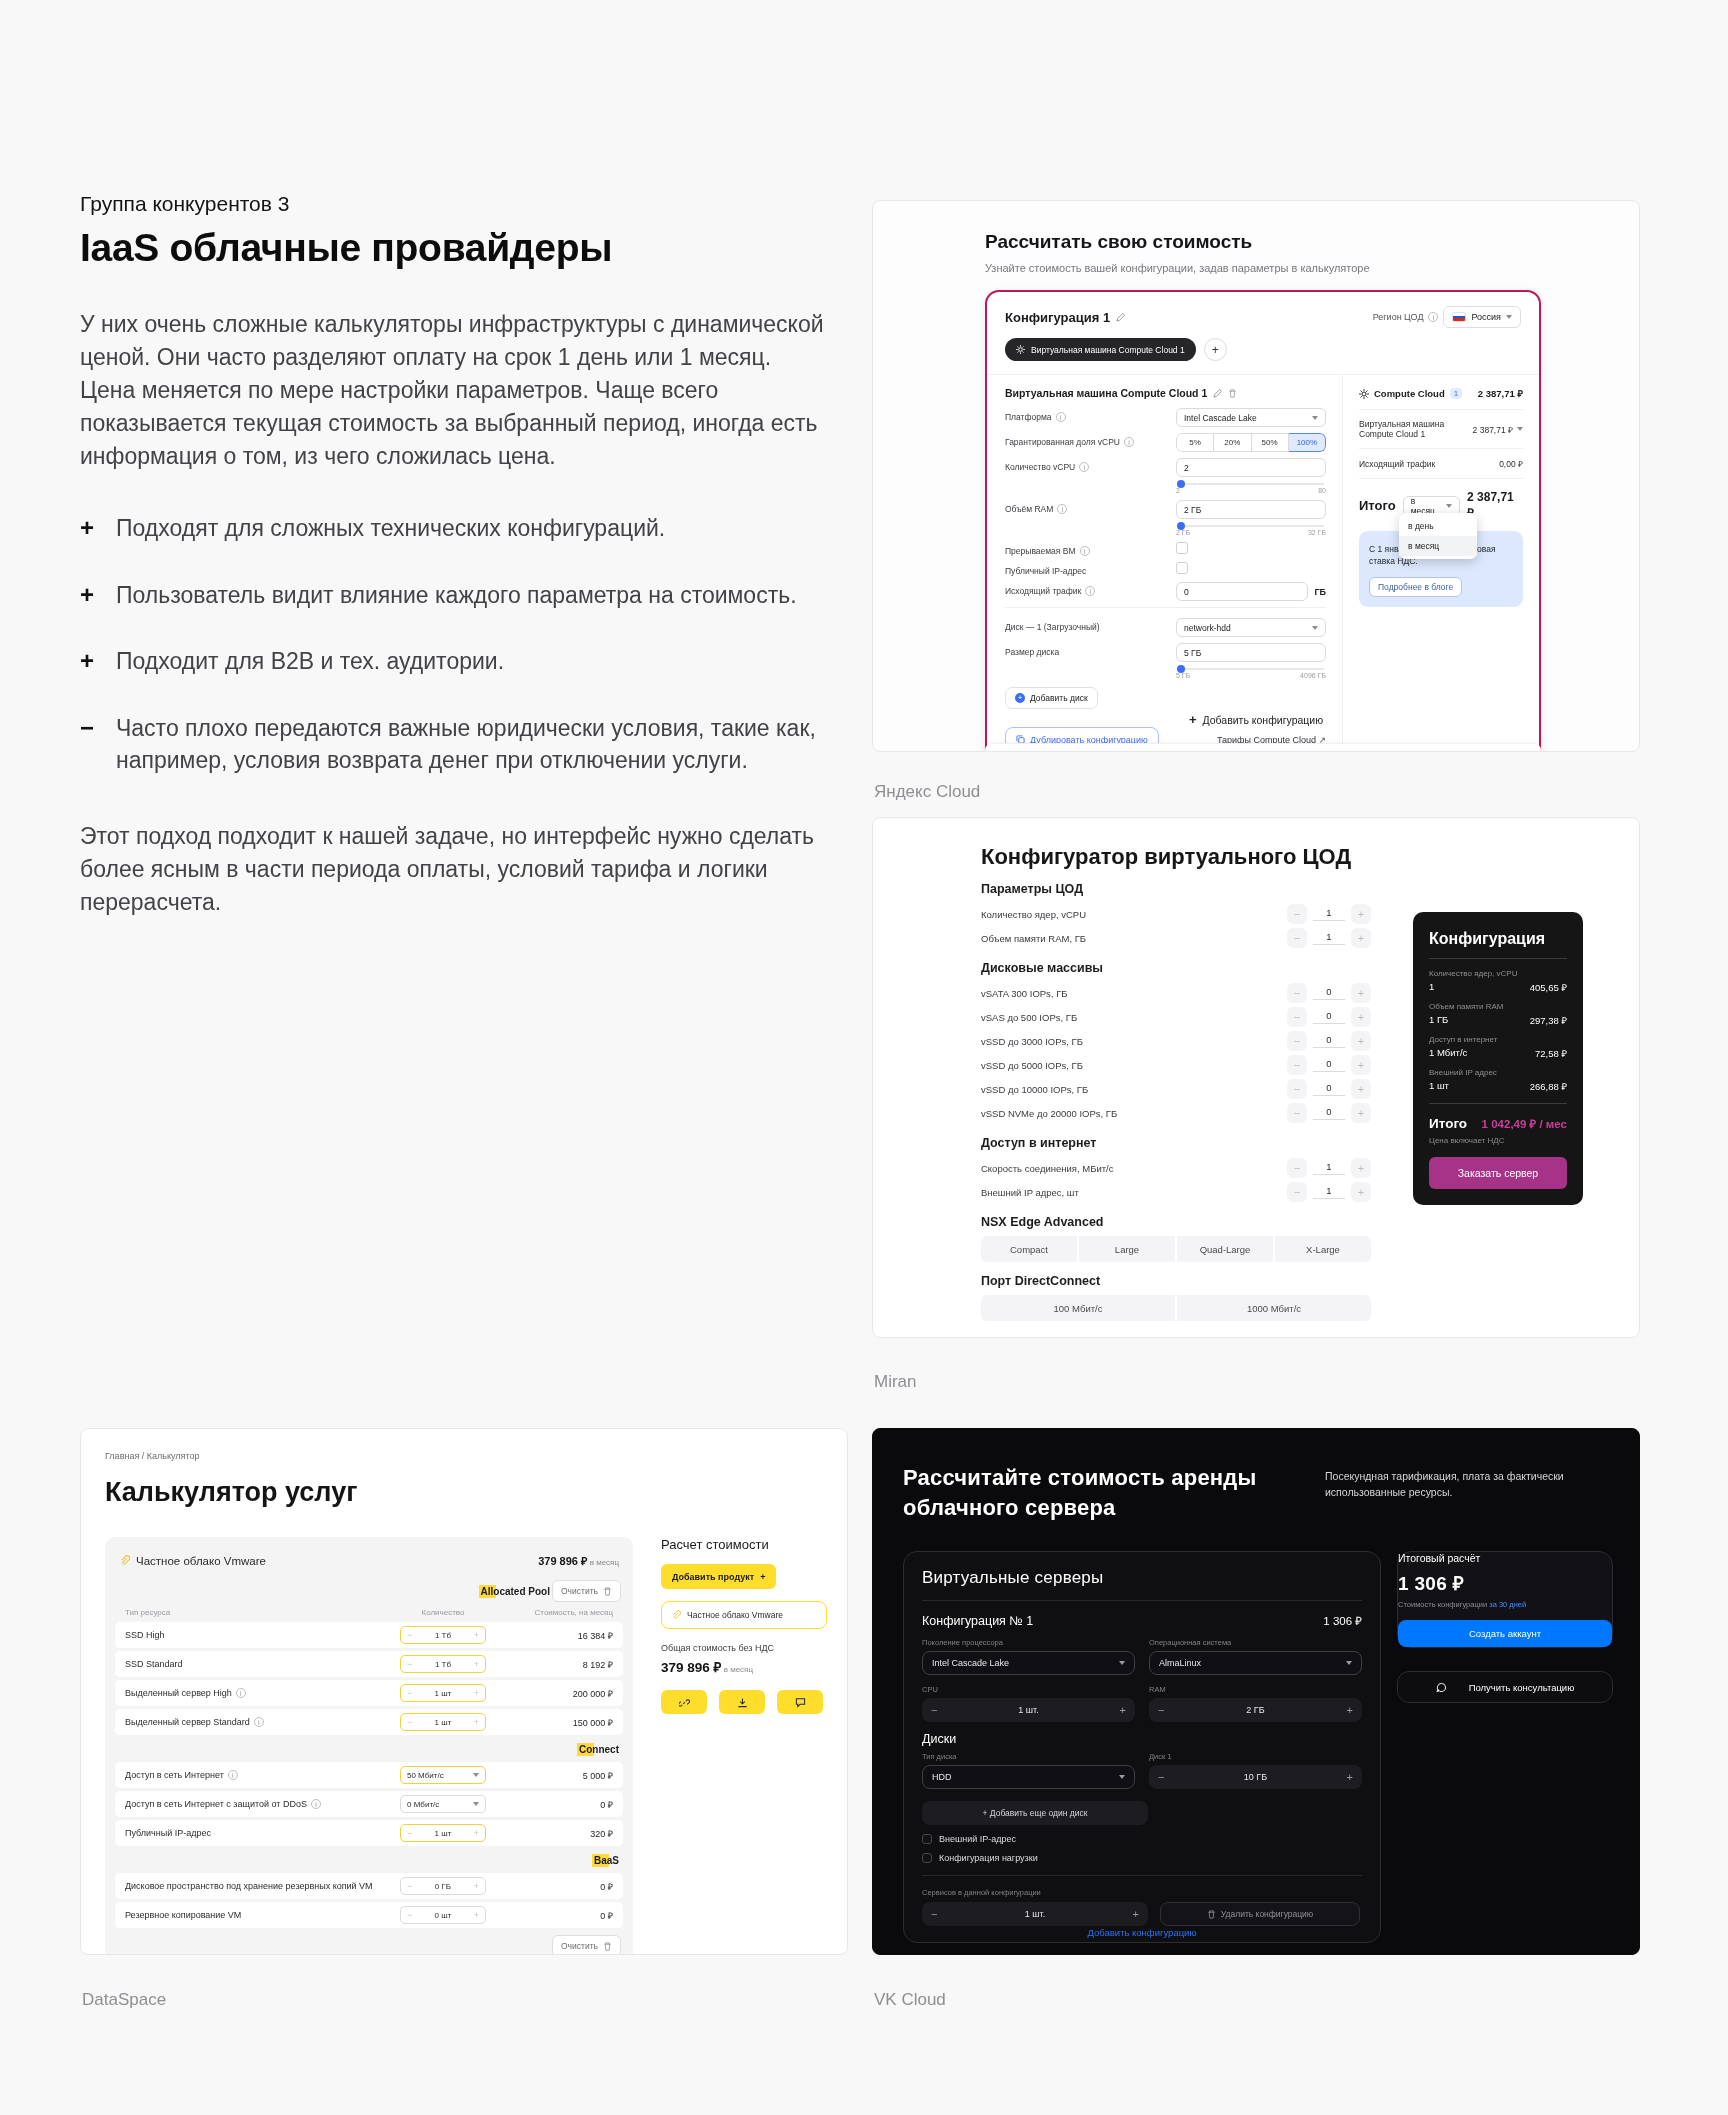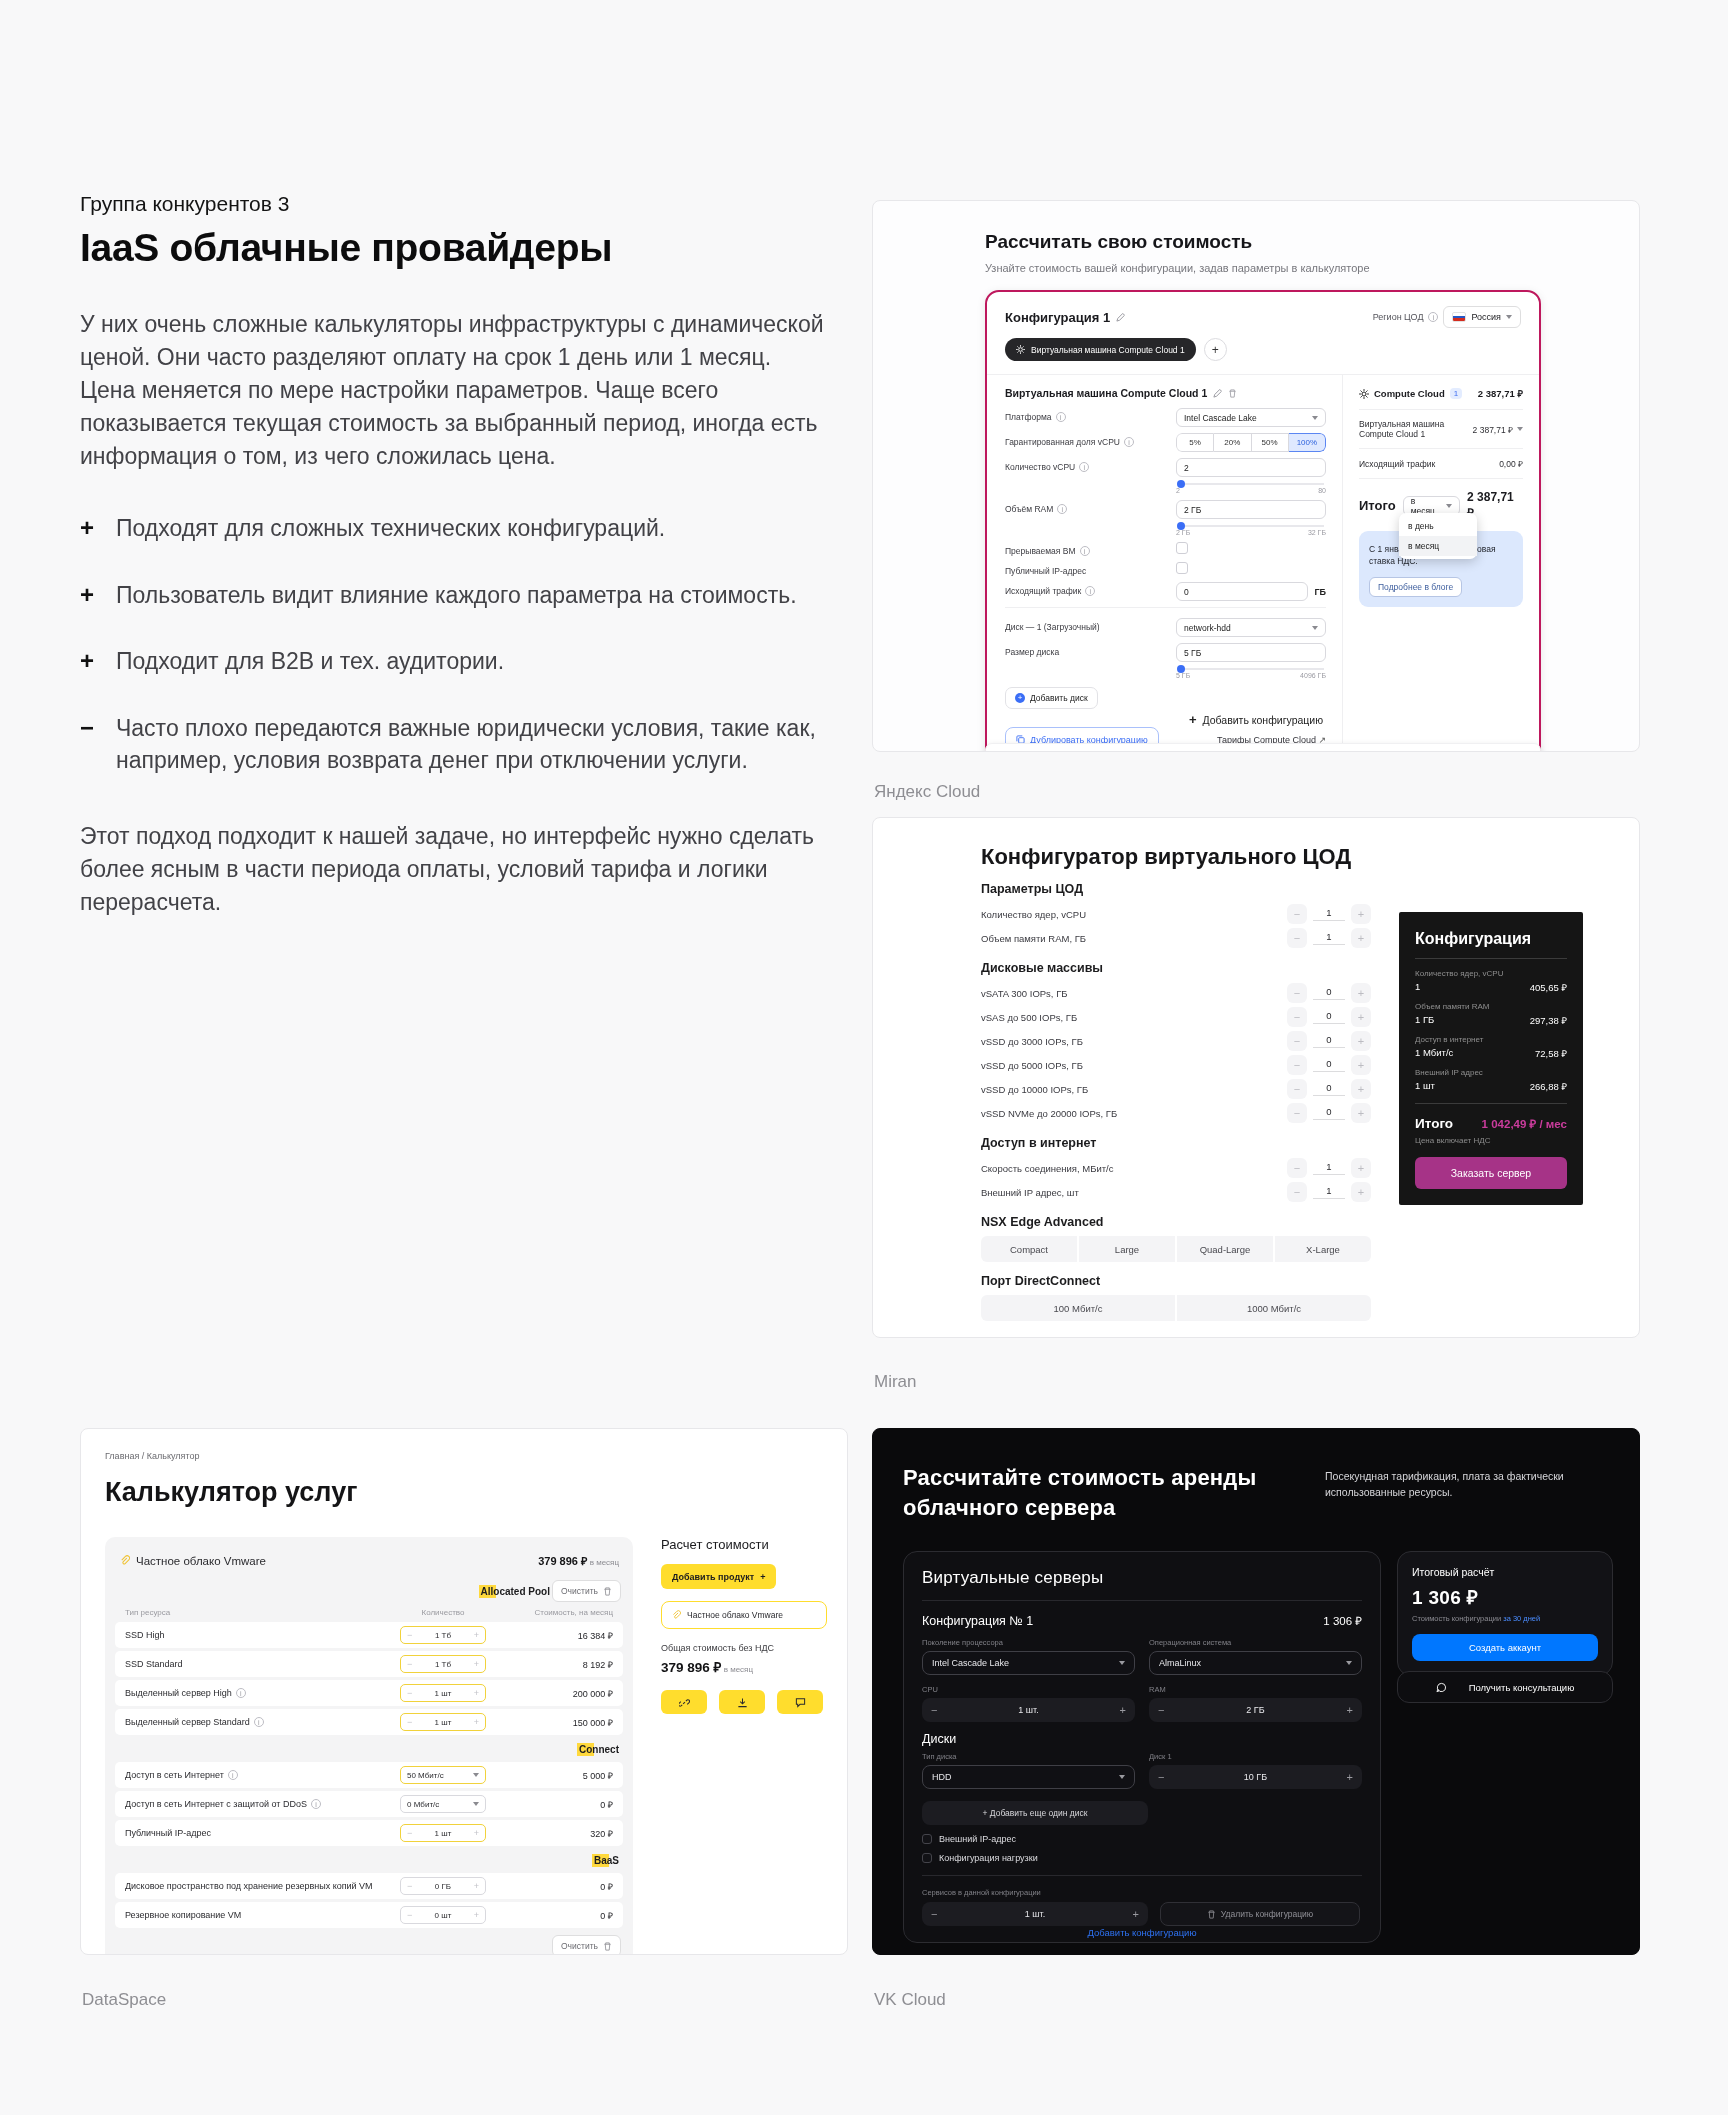--- a/index.html
+++ b/index.html
@@ -102,21 +102,21 @@
 .m-sec{font-size:12.5px;font-weight:bold;color:#1c1c1e;margin:12px 0 7px}
 .m-row{display:flex;align-items:center;justify-content:space-between;height:22px;margin-bottom:2px}
 .m-label{font-size:9.5px;color:#3a3a40}
 .stepper{display:flex;align-items:center;gap:6px}
 .stepper .sbtn{width:20px;height:20px;border-radius:6px;background:#f4f4f6;color:#bcbcc2;font-size:11px;display:flex;align-items:center;justify-content:center}
 .stepper .sval{width:32px;text-align:center;font-size:9.5px;color:#2a2a2e;border-bottom:1px solid #dcdcde;padding-bottom:2px}
 .m-seg{display:flex;gap:2px;width:390px;margin:2px 0 4px}
 .m-seg span{flex:1;background:#f4f4f6;height:26px;display:flex;align-items:center;justify-content:center;font-size:9.5px;color:#4a4a50}
 .m-seg span:first-child{border-radius:6px 0 0 6px}
 .m-seg span:last-child{border-radius:0 6px 6px 0}
-.m-panel{width:216px;margin-left:28px;margin-top:30px;background:#151515;border-radius:2px;padding:18px 16px 16px;color:#fff}
+.m-panel{width:216px;margin-left:42px;margin-top:30px;background:#151515;border-radius:10px;padding:18px 16px 16px;color:#fff}
 .mp-title{font-size:16px;font-weight:bold;margin-bottom:10px}
 .mp-hr{border-top:1px solid #3b3b3b;margin:10px 0}
 .mp-item{margin-bottom:8px}
 .mp-label{font-size:8px;color:#8f8f8f;margin-bottom:3px}
 .mp-vrow{display:flex;justify-content:space-between;font-size:9.5px}
 .mp-total{display:flex;justify-content:space-between;align-items:center;margin-top:12px}
 .mp-total b{font-size:13.5px}
 .mp-price{font-size:11.5px;font-weight:bold;color:#cb3c9d}
 .mp-vat{font-size:8px;color:#8b8b8b;margin:5px 0 12px}
 .mp-order{width:100%;height:32px;border:none;border-radius:6px;background:#a63387;color:#fff;font-size:10.5px}
@@ -176,21 +176,21 @@
 .vk-stepper .pm{color:#9a9aa0;font-size:11px}
 .vk-disks{font-size:12.5px;font-weight:500;margin:4px 0 6px}
 .vk-addbtn{margin-top:2px;width:226px;height:24px;border:none;border-radius:8px;background:#1c1c21;color:#d8d8dc;font-size:8.5px}
 .vk-check{display:flex;align-items:center;gap:7px;margin-top:9px;font-size:9px;color:#dcdce0}
 .vk-check i{width:10px;height:10px;border:1px solid #44444b;border-radius:3px;background:#121216}
 .vk-srvlabel{font-size:7.5px;color:#808087;margin-bottom:5px}
 .vk-srvrow{display:flex;gap:12px}
 .vk-srvrow .vk-stepper{width:226px}
 .vk-delete{width:200px;height:24px;border:1px solid #303036;border-radius:8px;background:#141418;color:#8f8f96;font-size:8.5px;display:flex;align-items:center;justify-content:center;gap:5px}
 .vk-addcfg{position:absolute;left:30px;top:498px;width:478px;text-align:center;font-size:9.5px;color:#2e71f0}
-.vk-sum{position:absolute;left:524px;top:122px;width:216px;background:#121216;border:1px solid #2c2c31;border-radius:14px;padding:14px}
+.vk-sum{position:absolute;left:524px;top:122px;width:216px;background:#121216;border:1px solid #2c2c31;border-radius:14px;}
 .vk-sum-title{font-size:10.5px;color:#fff}
 .vk-sum-price{font-size:19px;font-weight:bold;margin-top:6px;letter-spacing:.3px}
 .vk-sum-note{font-size:7.5px;color:#8b8b92;margin-top:4px}
 .vk-sum-note a{color:#4a8cff}
 .vk-create{margin-top:11px;width:100%;height:27px;border:none;border-radius:8px;background:#0077ff;color:#fff;font-size:9.5px}
 .vk-consult{position:absolute;left:524px;top:242px;width:216px;height:32px;border:1px solid #2c2c31;border-radius:12px;background:#0d0d10;color:#fff;font-size:9.5px;display:flex;align-items:center;justify-content:center;gap:22px}
 .cap-vk{left:874px;top:1990px}
 </style>
 </head>
 <body>

